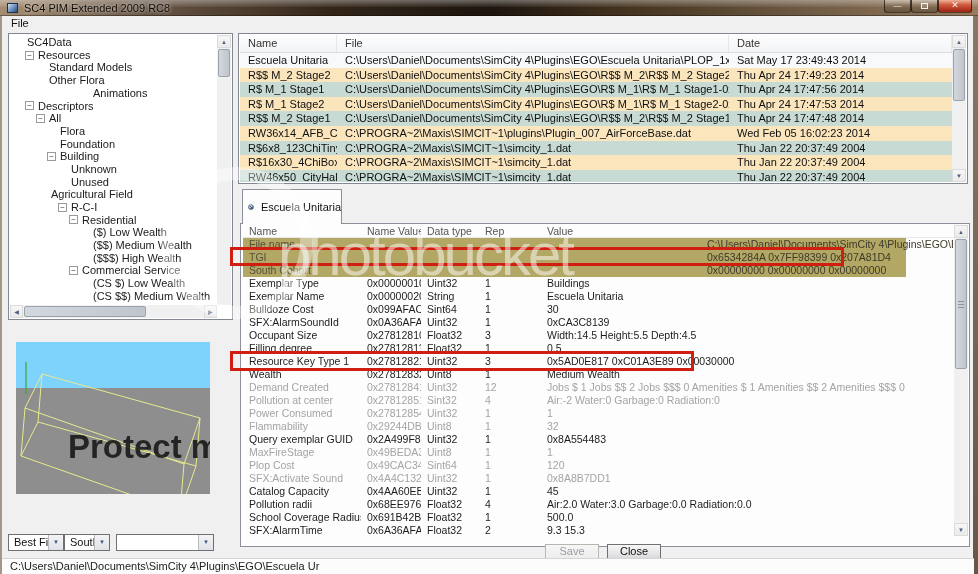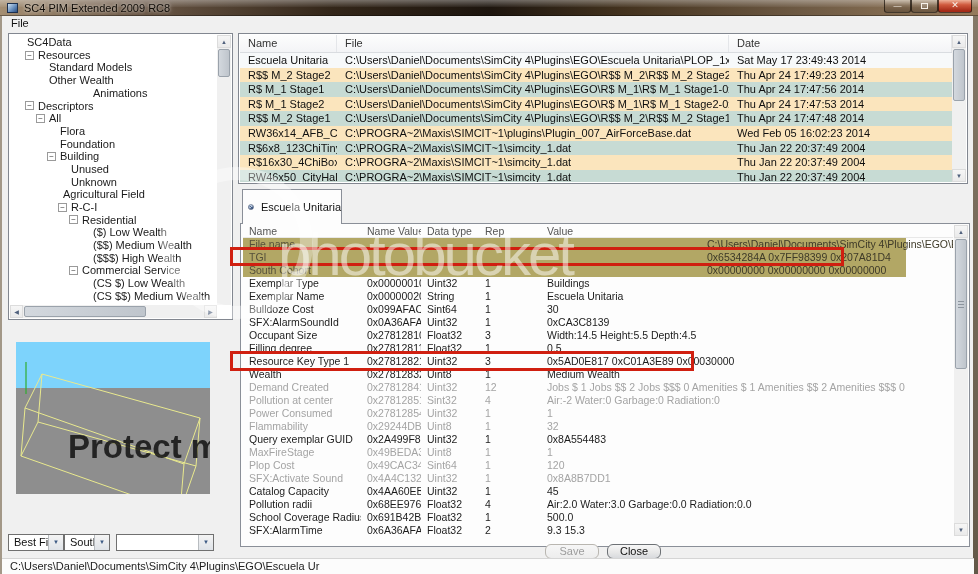--- a/index.html
+++ b/index.html
@@ -88,21 +88,21 @@
   .prows { position:absolute; left:2px; top:14px; right:16px; height:299px; overflow:hidden; }
   .prow { display:flex; height:13px; line-height:12.8px; font-size:10.5px; color:#1c1c1c; }
   .pc { white-space:nowrap; overflow:hidden; padding-left:6px; }
   .pc.p-name { width:118px; min-width:118px; } .pc.p-nv { width:60px; min-width:60px; }
   .pc.p-dt { width:58px; min-width:58px; } .pc.p-rep { width:62px; min-width:62px; } .pc.p-val { flex:1; }
   .prow.dim { color:#a4a4a4; }
   .prow.khaki { background:linear-gradient(90deg,#b2a765 0,#b2a765 663px,#fdfdfd 663px); color:#55503a;gap:40px; }
   .prow.khaki .pc.p-val { color:#3e3a28; }
   #props-vscroll { right:1px; top:1px; height:311px; }
   .grip { position:absolute; left:2px; right:2px; height:1px; background:#8d959e; }
-  .btn { position:absolute; top:355px; height:15px; width:54px; font-size:11px; text-align:center; line-height:13px; border-radius:6px; }
+  .btn { position:absolute; top:355px; height:15px; width:54px; font-size:11px; text-align:center; line-height:13px; border-radius:0; }
   #btn-save { left:305px; background:linear-gradient(180deg,#f6f6f6,#ededed); border:1px solid #b9b6b0; color:#9d9d9d; }
   #btn-close { left:367px; background:linear-gradient(180deg,#f7f7f7,#e8e8e8 55%,#d8dadd); border:1px solid #6d7175; color:#111; }
 
   
   .red-box { position:absolute; border:3px solid #d01f10; z-index:40; }
   #redbox-tgi { left:230px; top:247px; width:614px; height:19px; }
   #redbox-rkt { left:230px; top:351px; width:464px; height:20px; }
   .wm-ring { position:absolute; left:161px; top:167px; width:152px; height:152px; border:13px solid rgba(255,255,255,.38);
     border-radius:50%; z-index:50; }
   .wm-brand { position:absolute; left:278px; top:220px; font-size:60px; font-weight:normal; letter-spacing:-3px;
@@ -147,21 +147,21 @@
           <span class="tlabel">Resources</span>
         </div>
 
         <div class="titem" style="padding-left: 26px;">
           <span class="expander" style="visibility: hidden;">−</span>
           <span class="tlabel">Standard Models</span>
         </div>
 
         <div class="titem" style="padding-left: 26px;">
           <span class="expander" style="visibility: hidden;">−</span>
-          <span class="tlabel">Other Wealth</span>
+          <span class="tlabel">Other Flora</span>
         </div>
 
         <div class="titem" style="padding-left: 26px; margin-left: 44px;">
           <span class="expander" style="visibility: hidden;">−</span>
           <span class="tlabel">Animations</span>
         </div>
 
         <div class="titem" style="padding-left: 15px;">
           <span class="expander">−</span>
           <span class="tlabel">Descriptors</span>
@@ -182,29 +182,29 @@
           <span class="tlabel">Foundation</span>
         </div>
 
         <div class="titem" style="padding-left: 37px;">
           <span class="expander">−</span>
           <span class="tlabel">Building</span>
         </div>
 
         <div class="titem" style="padding-left: 48px;">
           <span class="expander" style="visibility: hidden;">−</span>
+          <span class="tlabel">Unknown</span>
+        </div>
+
+        <div class="titem" style="padding-left: 48px;">
+          <span class="expander" style="visibility: hidden;">−</span>
           <span class="tlabel">Unused</span>
         </div>
 
-        <div class="titem" style="padding-left: 48px;">
-          <span class="expander" style="visibility: hidden;">−</span>
-          <span class="tlabel">Unknown</span>
-        </div>
-
-        <div class="titem" style="padding-left: 40px;">
+        <div class="titem" style="padding-left: 28px;">
           <span class="expander" style="visibility: hidden;">−</span>
           <span class="tlabel">Agricultural Field</span>
         </div>
 
         <div class="titem" style="padding-left: 48px;">
           <span class="expander">−</span>
           <span class="tlabel">R-C-I</span>
         </div>
 
         <div class="titem" style="padding-left: 59px;">

